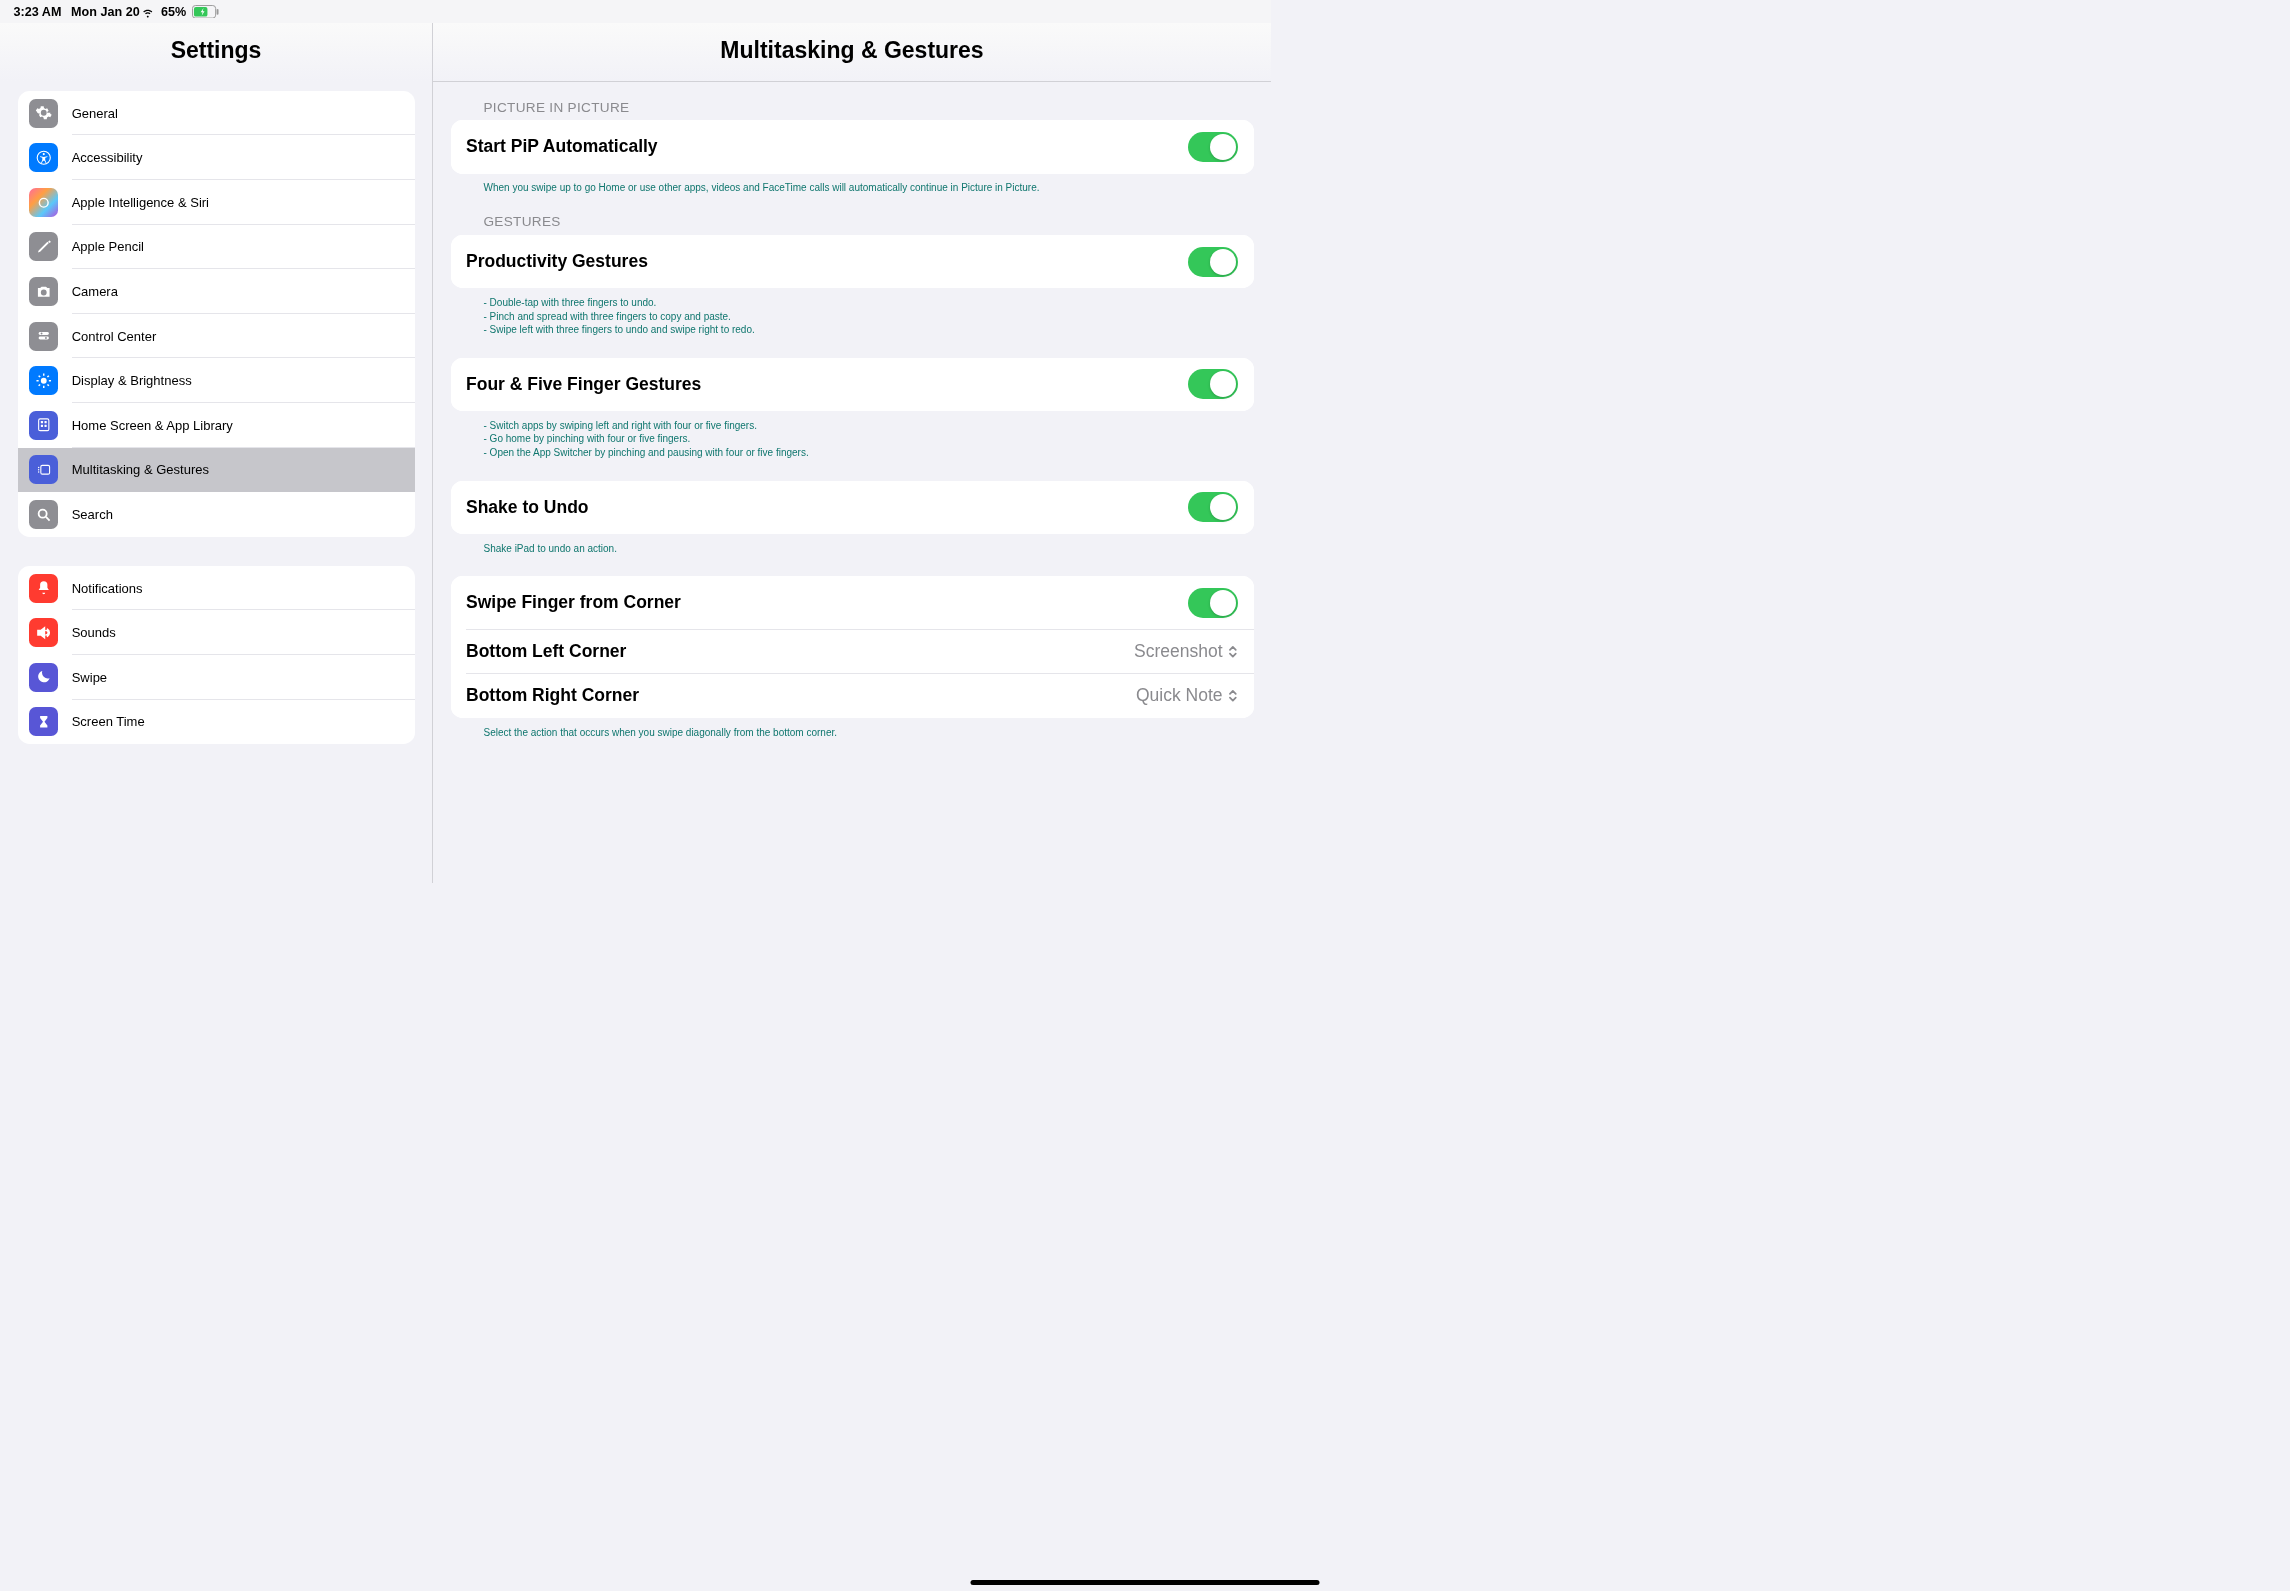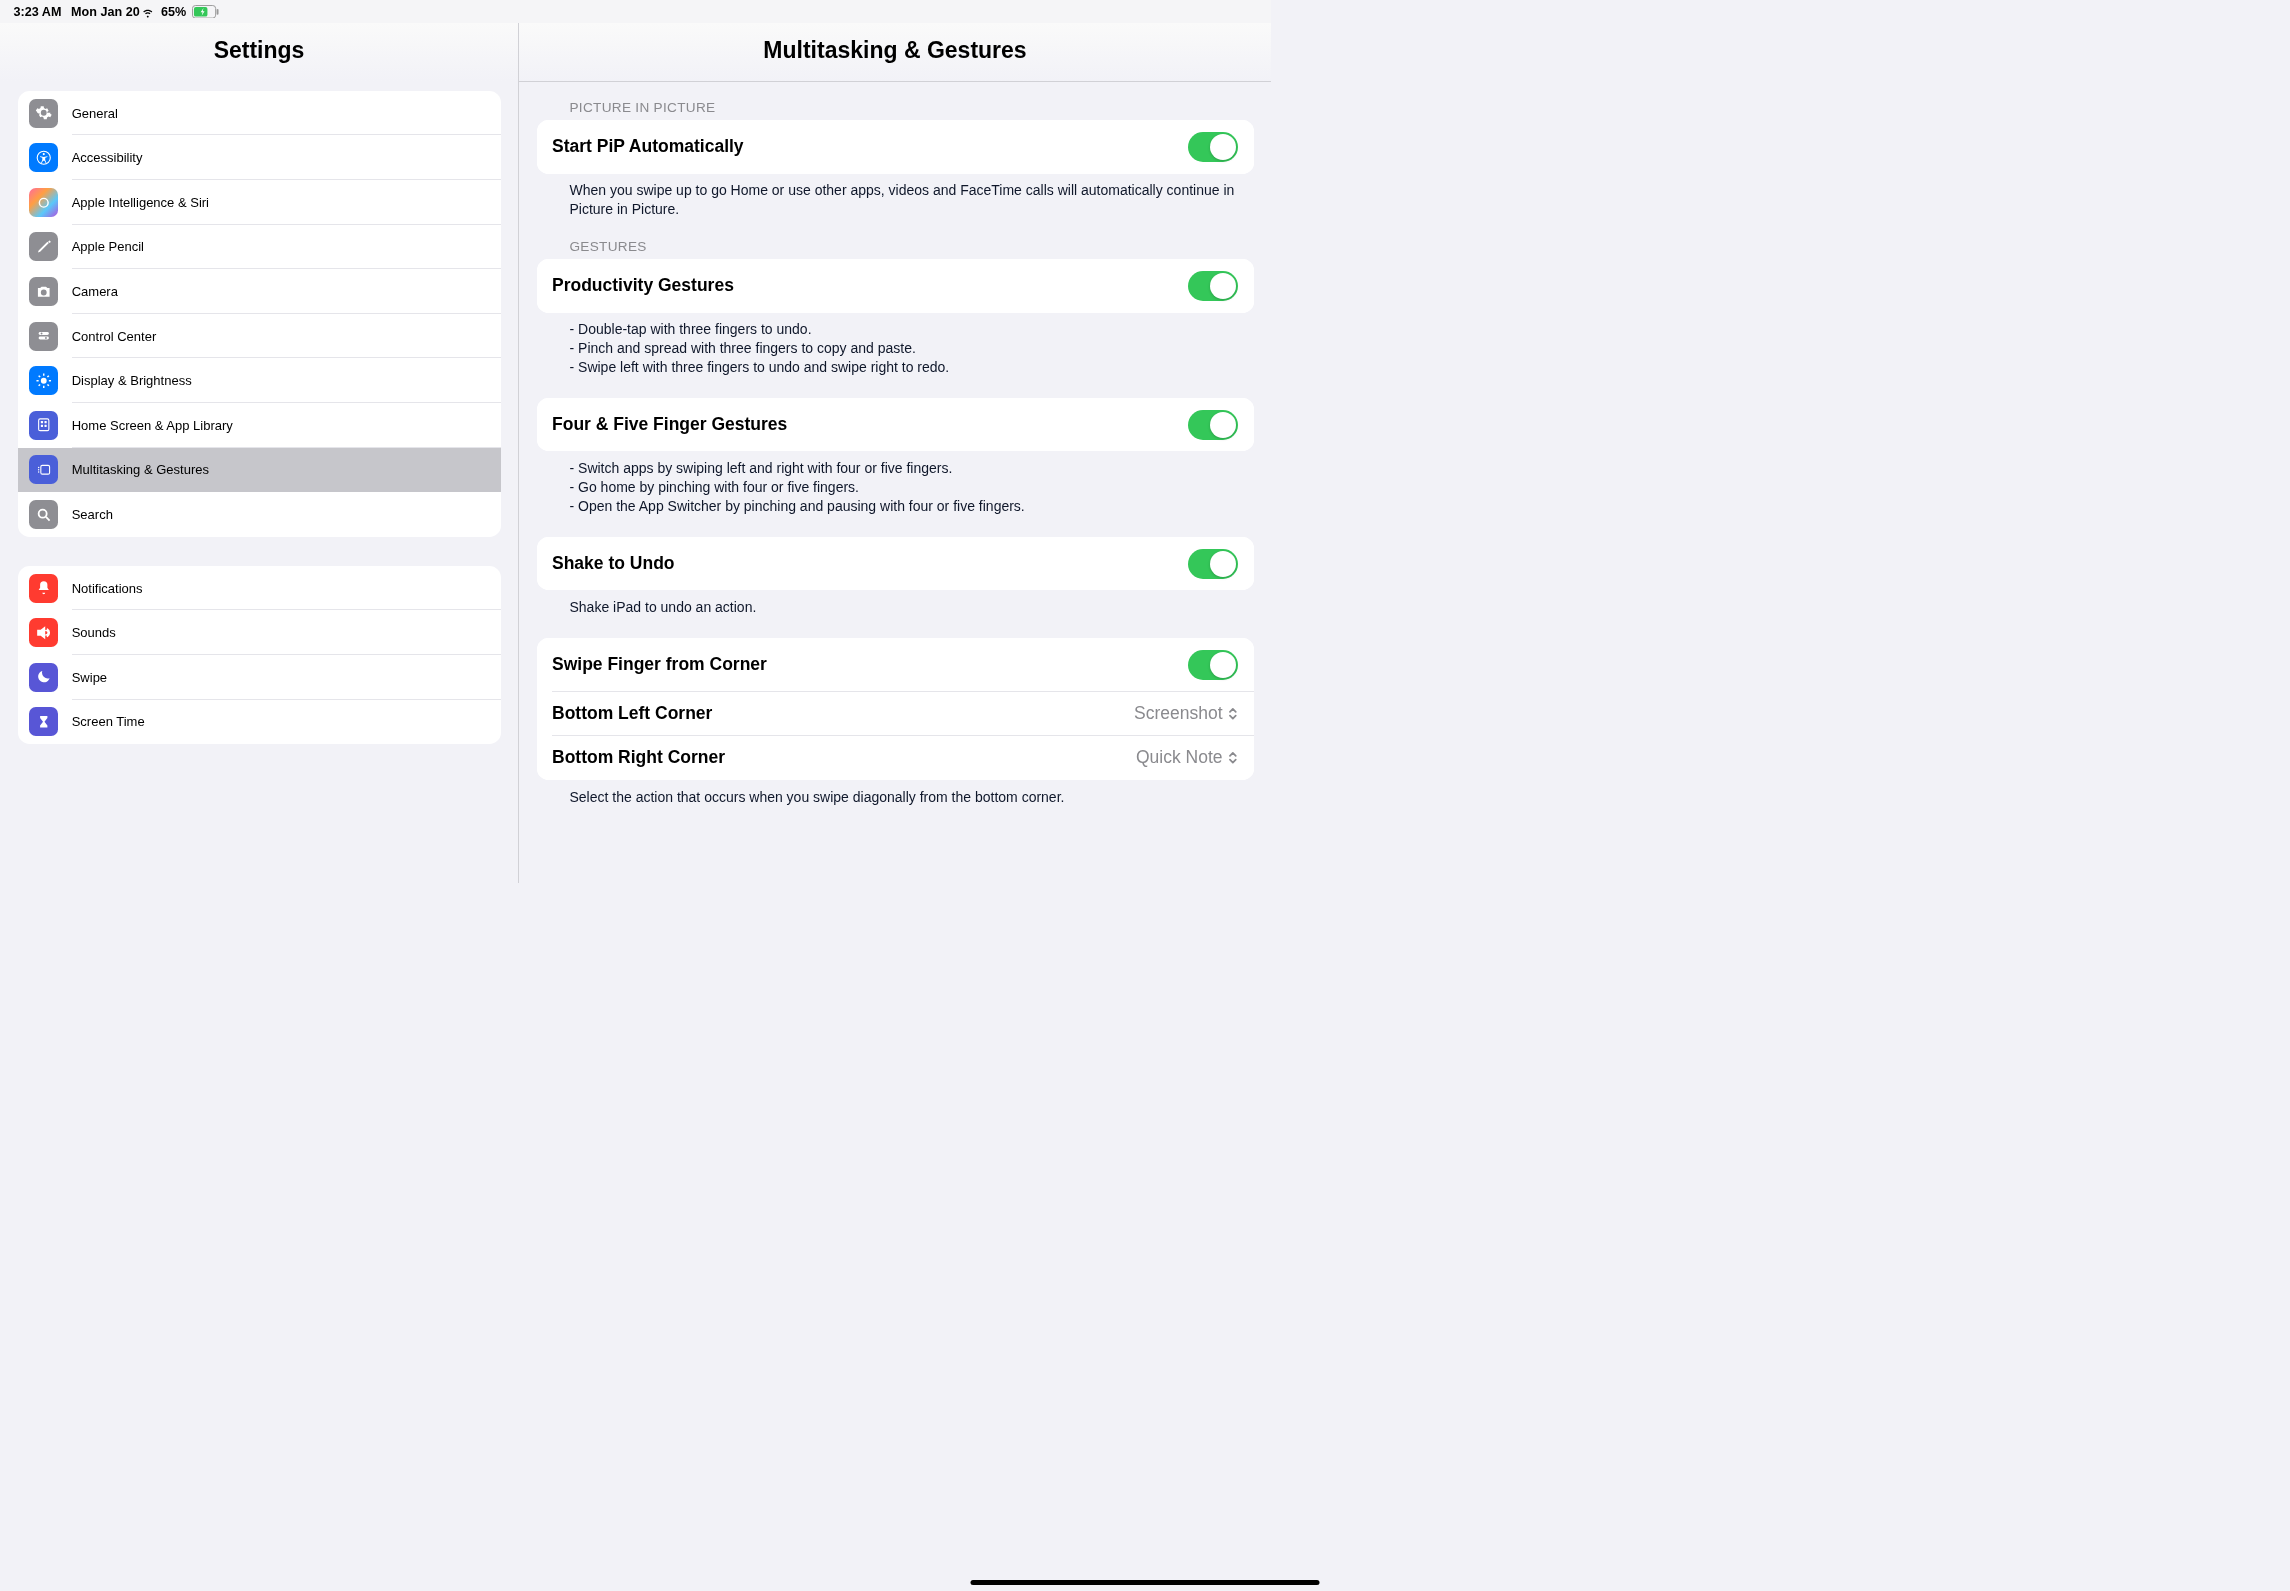--- a/index.html
+++ b/index.html
@@ -21,21 +21,21 @@
   background: #f5f5f7;
 }
 .status-left { display: flex; gap: 9.7px; }
 .status-right { display: flex; align-items: center; gap: 5.8px; }
 .wifi-icon, .battery-icon { display: inline-flex; align-items: center; }
 .container {
   display: flex;
   height: calc(100% - 23px);
 }
 .sidebar {
-  width: 519px;
+  width: 433px;
   border-right: 1px solid #d1d1d6;
   display: flex;
   flex-direction: column;
 }
 .sidebar-header {
   text-align: center;
   padding: 13.6px 0 17.5px;
   font-size: 23px;
   font-weight: 700;
   background: linear-gradient(#fafafa,#f2f2f7);
@@ -94,22 +94,22 @@
 .icon svg { width: 17.5px; height: 17.5px; }
 .sidebar-label { font-size: 13px; font-weight: 400; }
 .section-header {
   font-size: 13.6px;
   color: #8a8a8e;
   padding: 17.5px 15.5px 5.8px 33px;
   text-transform: uppercase;
   letter-spacing: 0.3px;
 }
 .section-footer {
-  font-size: 14px;
-  color: #0f172a;
+  font-size: 10px;
+  color: #0f766e;
   padding: 7.8px 15.5px 1.9px 33px;
   line-height: 1.35;
 }
 .row {
   background: #fff;
   display: flex;
   align-items: center;
   justify-content: space-between;
   padding: 11.6px 15.5px;
   font-size: 17.5px;

